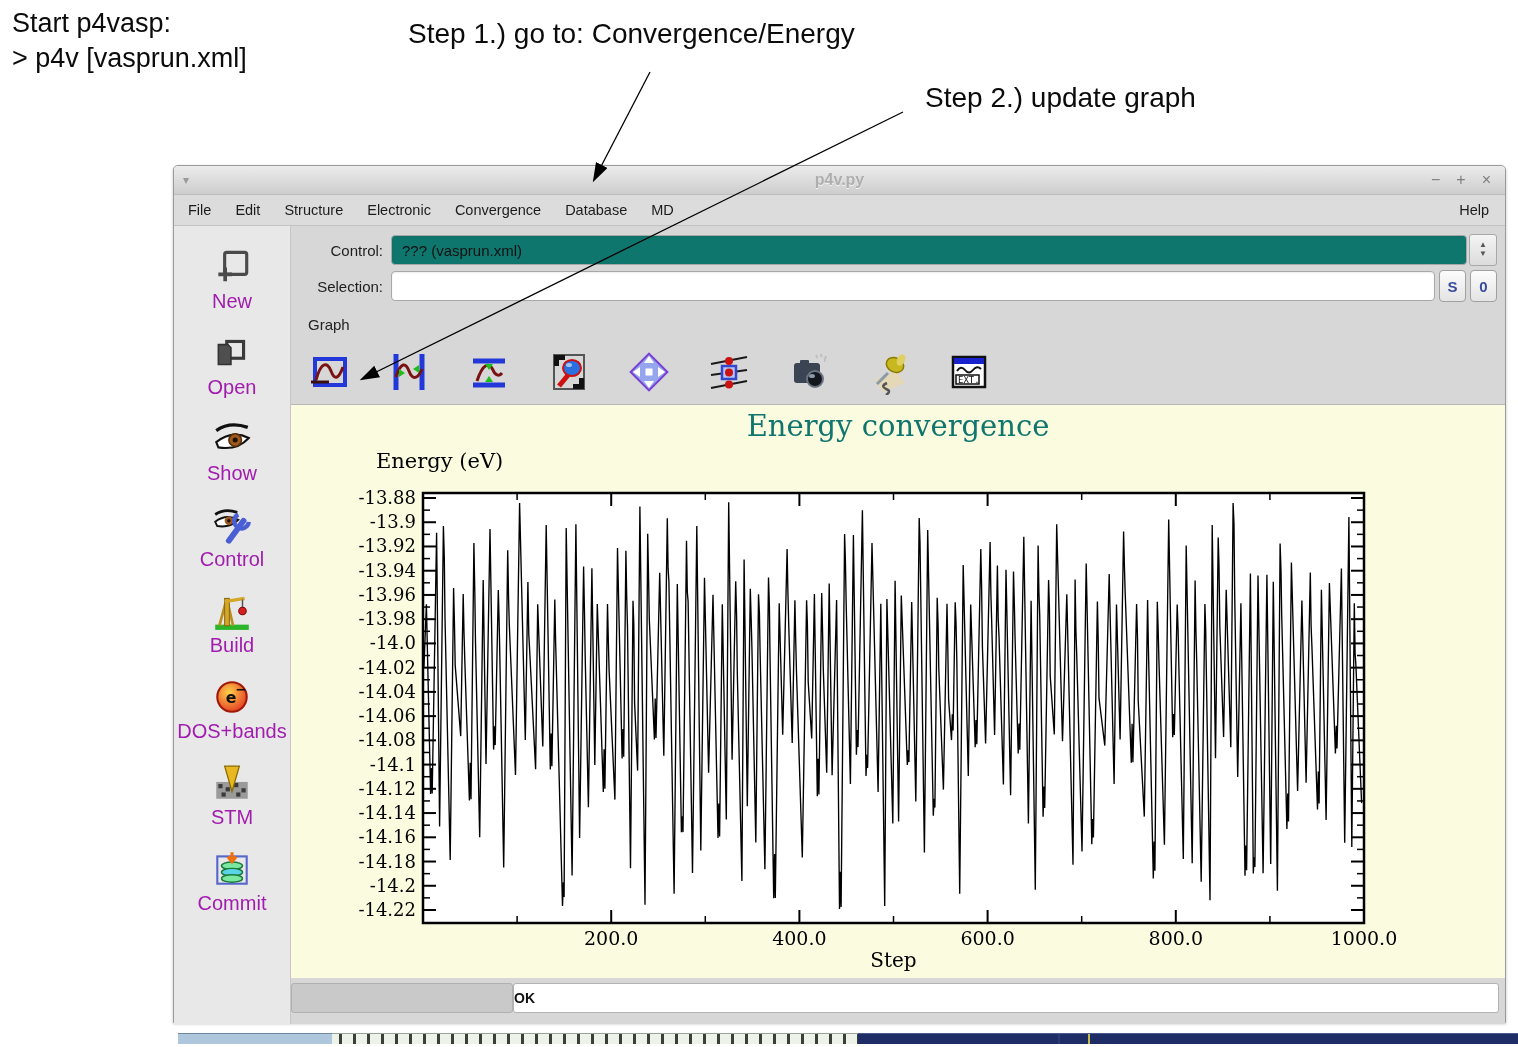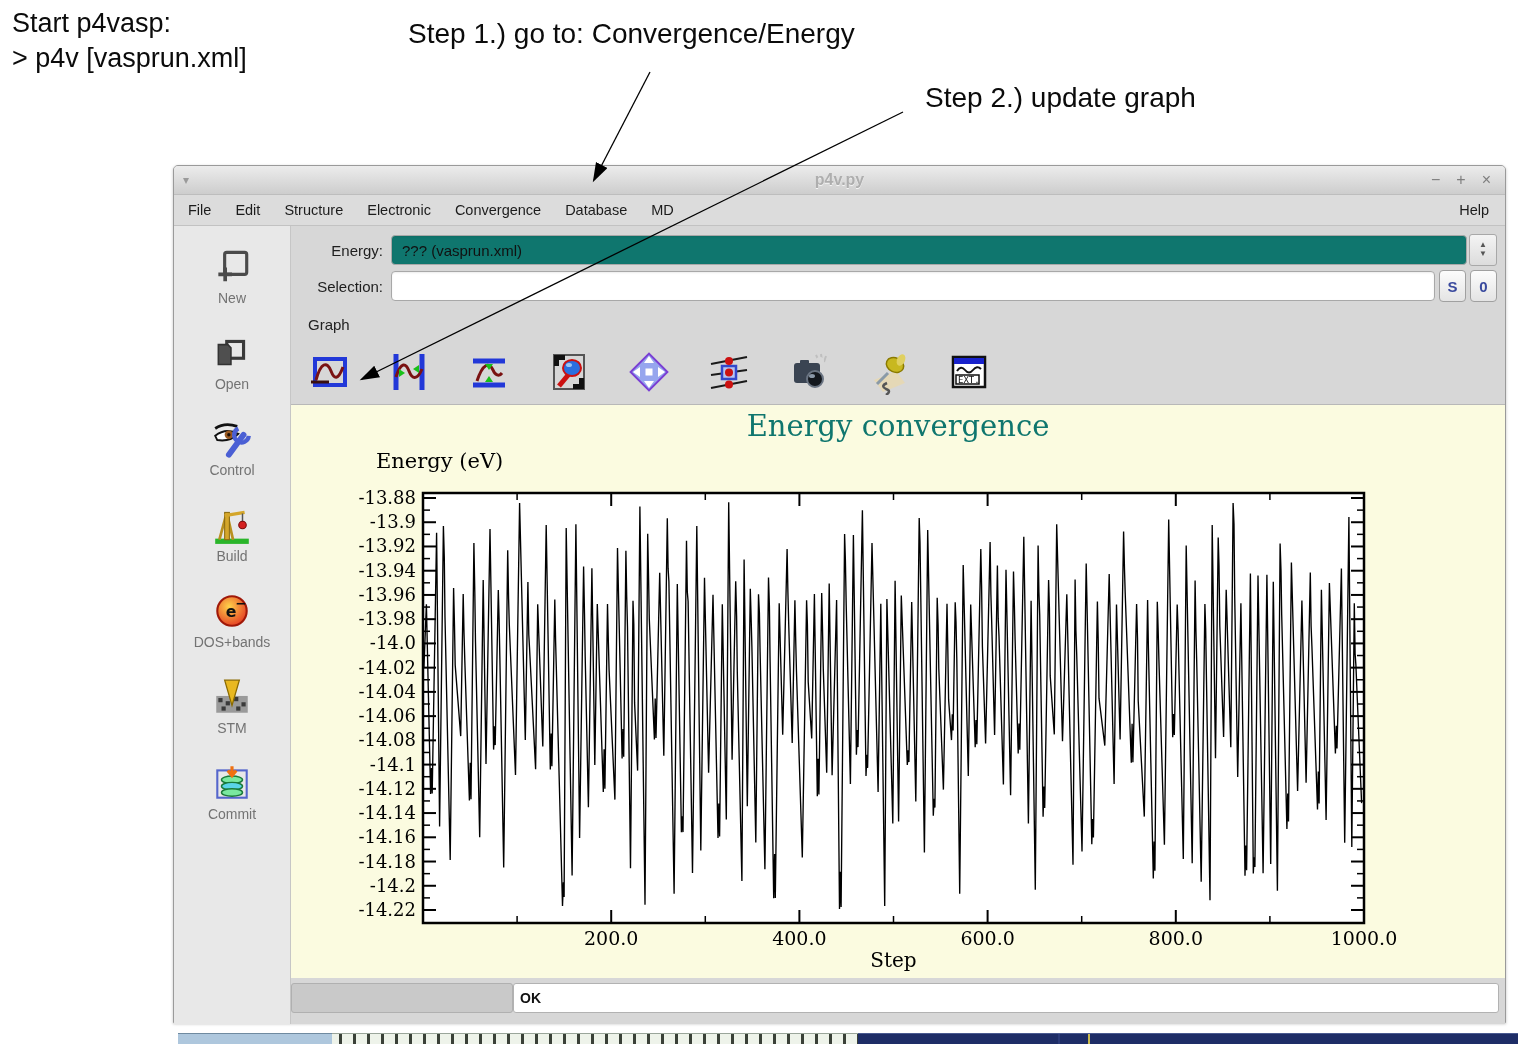--- a/index.html
+++ b/index.html
@@ -30,21 +30,21 @@
        border-bottom:1px solid #c2c2c2;font-size:14.5px;color:#1c1c1c;}
   .menu-item{padding:0 12px;height:100%;display:flex;align-items:center;cursor:default;}
   .menu-item:first-child{padding-left:14px;}
   #menu-help{margin-left:auto;padding:16px 16px;}
 
   #win-body{display:flex;height:798px;}
   #sidebar{width:117px;background:#e8e8e8;border-right:1px solid #c6c6c6;
        padding-top:20px;box-sizing:border-box;}
   .side-item{height:86px;display:flex;flex-direction:column;align-items:center;cursor:default;}
   .side-item svg{width:42px;height:42px;}
-  .side-label{font-size:14px;color:#737373;margin-top:2px;}
+  .side-label{font-size:20px;color:#a21caf;margin-top:2px;}
 
   #main{flex:1;display:flex;flex-direction:column;background:#d7d7d7;padding-top:6px;box-sizing:border-box;}
   .field-row{display:flex;align-items:center;margin:2px 8px 2px 0;height:32px;}
   .field-label{width:92px;text-align:right;font-size:15px;color:#1e1e1e;padding-right:8px;flex:none;}
   #system-combo{flex:1;height:28px;background:#0f766e;border:1px solid #a8a8a8;border-radius:4px;
        display:flex;align-items:center;padding-left:10px;font-size:15px;color:#111;
        box-shadow:inset 0 1px 2px rgba(0,0,0,.08);}
   #system-spinner{width:26px;height:30px;margin-left:2px;background:linear-gradient(#f4f4f4,#dcdcdc);
        border:1px solid #a8a8a8;border-radius:3px;display:flex;flex-direction:column;
        align-items:center;justify-content:center;font-size:8px;color:#555;line-height:1.1;}
@@ -65,21 +65,21 @@
        font-family:"DejaVu Serif",serif;font-size:29px;color:#0f766e;}
   #plot-ylabel{position:absolute;left:85px;top:44px;font-family:"DejaVu Serif",serif;font-size:21px;color:#000;}
   #plot-xlabel{position:absolute;left:132px;width:941px;top:543px;text-align:center;
        font-family:"DejaVu Serif",serif;font-size:20px;color:#000;}
   #plot-svg{position:absolute;left:0;top:0;}
 
   #status-row{display:flex;align-items:center;margin:5px 6px 0 0;height:30px;}
   #status-progress{width:222px;height:30px;background:#c9c9c9;border:1px solid #b0b0b0;
        border-radius:3px;box-sizing:border-box;flex:none;}
   #status-field{flex:1;height:28px;background:#fff;border:1px solid #b2b2b2;border-radius:3px;
-       display:flex;align-items:center;padding-left:6px;font-size:14px;font-weight:bold;color:#111;}
+       display:flex;align-items:center;font-size:14px;font-weight:bold;color:#111;}
 
   
   #bottom-strip{position:absolute;left:178px;top:1033px;height:11px;width:1340px;display:flex;}
   #strip-blue{width:154px;background:#aec7dd;border-top:1px solid #6f8aa0;}
   #strip-dashes{width:526px;background:repeating-linear-gradient(90deg,#eef3ea 0 7px,#3a4038 7px 10px,#eef3ea 10px 14px);border-top:1px solid #9aa59a;}
   #strip-navy{flex:1;background:#1e2d66;border-top:1px solid #4a5a90;
        background-image:linear-gradient(90deg,#1e2d66 0 200px,#2a3a78 200px 202px,#1e2d66 202px 230px,#c8b94e 230px 232px,#1e2d66 232px 100%);}
 </style>
 </head>
 <body>
@@ -136,20 +136,29 @@
         </div>
 
         <div class="side-item">
           <svg viewBox="0 0 40 40">
               <rect x="15" y="9" width="16" height="16" fill="none" stroke="#3a3a3a" stroke-width="3"></rect>
               <path d="M7 12 h9 l3 3 v16 h-12 z" fill="#4f4f4f" stroke="#333" stroke-width="1.5"></path>
             </svg>
           <span class="side-label">Open</span>
         </div>
 
+        <div class="side-item">
+          <svg viewBox="0 0 40 40">
+              <path d="M5 12 Q18 3 35 9" fill="none" stroke="#111" stroke-width="3.2"></path>
+              <path d="M5 23 Q20 11 36 19 Q25 31 7 28 Z" fill="#fff" stroke="#111" stroke-width="2"></path>
+              <circle cx="23" cy="21" r="6" fill="#9a5a20" stroke="#5a2d08" stroke-width="1.5"></circle>
+              <circle cx="23" cy="21" r="2.4" fill="#201005"></circle>
+            </svg>
+          <span class="side-label">Show</span>
+        </div>
 
         <div class="side-item">
           <svg viewBox="0 0 40 40">
               <path d="M4 10 Q13 4 25 8" fill="none" stroke="#111" stroke-width="2.6"></path>
               <path d="M4 17 Q14 9 26 15 Q18 23 6 21 Z" fill="#fff" stroke="#111" stroke-width="1.8"></path>
               <circle cx="17" cy="16" r="4" fill="#9a5a20"></circle>
               <circle cx="17" cy="16" r="1.6" fill="#201005"></circle>
               <path d="M31 16 L17 35" stroke="#4a5fd4" stroke-width="5.5" stroke-linecap="round"></path>
               <path d="M26 10 a7 7 0 1 0 10 7" fill="none" stroke="#4a5fd4" stroke-width="4"></path>
             </svg>
@@ -210,21 +219,21 @@
               <path d="M20 4 v7 M16 8 l4 5 4-5" stroke="#f07010" stroke-width="3" fill="none"></path>
             </svg>
           <span class="side-label">Commit</span>
         </div>
 
       </div>
 
       <div id="main">
 
         <div class="field-row">
-          <span class="field-label">Energy:</span>
+          <span class="field-label">Control:</span>
           <div id="system-combo">
               <span>??? (vasprun.xml)</span>
             </div>
           <div id="system-spinner">
             <span>▲</span>
             <span>▼</span>
           </div>
         </div>
 
         <div class="field-row">

